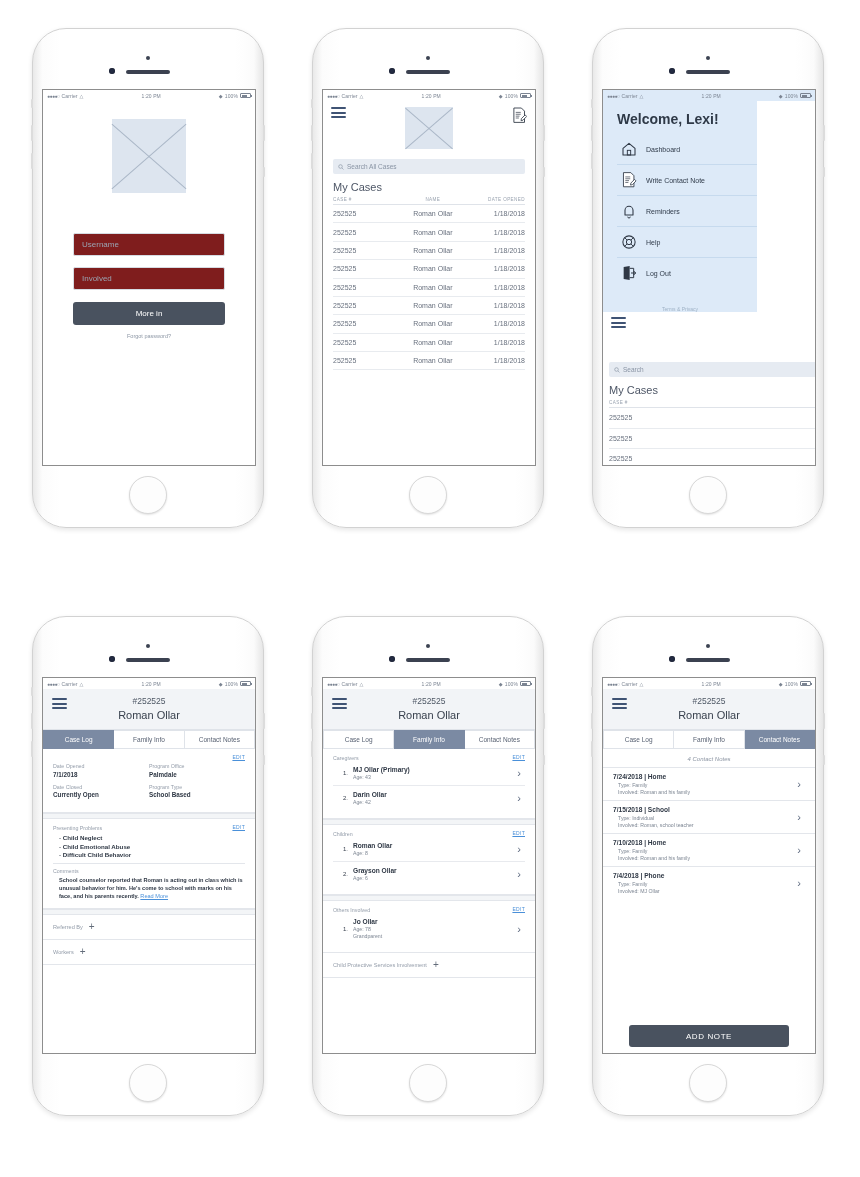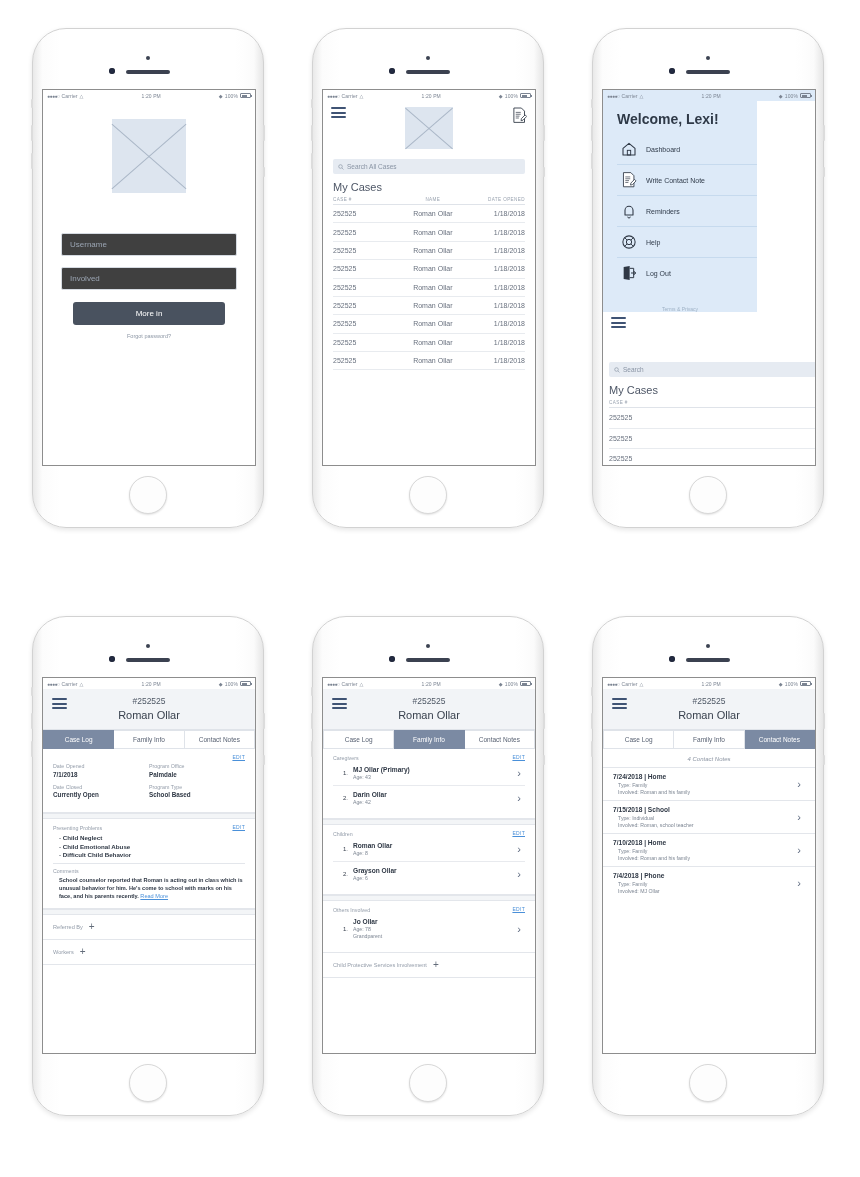--- a/index.html
+++ b/index.html
@@ -84,23 +84,23 @@
   
   .login-body { flex:1; display:flex; flex-direction:column; align-items:center; padding-top:18px; }
   .logo-box { width:74px; height:74px; background:#dde5ef; position:relative; }
   .logo-box:before, .logo-box:after {
     content:""; position:absolute; top:50%; left:0; width:100%; height:1px; background:#aab7c7;
     transform-origin:center;
   }
   .logo-box:before { transform: rotate(41deg) scaleX(1.33); }
   .logo-box:after  { transform: rotate(-41deg) scaleX(1.33); }
   .field {
-    width:176px; height:23px; border:1px solid #d6dbe2; border-radius:2px;
+    width:152px; height:23px; border:1px solid #d6dbe2; border-radius:2px;
     display:flex; align-items:center; padding:0 8px;
-    font-size:8px; color:#9aa4b2; background:#404040;
+    font-size:8px; color:#9aa4b2; background:#7f1d1d;
   }
   .signin-btn {
     width:152px; height:23px; background:#49525f; border-radius:3px;
     display:flex; align-items:center; justify-content:center;
     color:#ffffff; font-size:8px; cursor:pointer;
   }
   .forgot { font-size:5.5px; color:#8d97a5; }
 
   
   .dash-top { display:flex; align-items:flex-start; justify-content:space-between; padding:6px 8px 0 8px; }
@@ -738,19 +738,24 @@
               <div class="note-row">
                 <div class="note-main">
                   <div class="note-title">7/4/2018  |  Phone</div>
                   <div class="note-sub">Type: Family</div>
                   <div class="note-sub">Involved: MJ Ollar</div>
                 </div>
                 <div class="chev">›</div>
               </div>
             </div>
           <div class="spacer"></div>
+          <div class="addnote-wrap">
+            <div class="addnote">
+              <span>ADD NOTE</span>
+            </div>
+          </div>
         </div>
       </div>
       <div class="home"></div>
     </div>
   </div>
 
 </div>
 
 </body></html>

